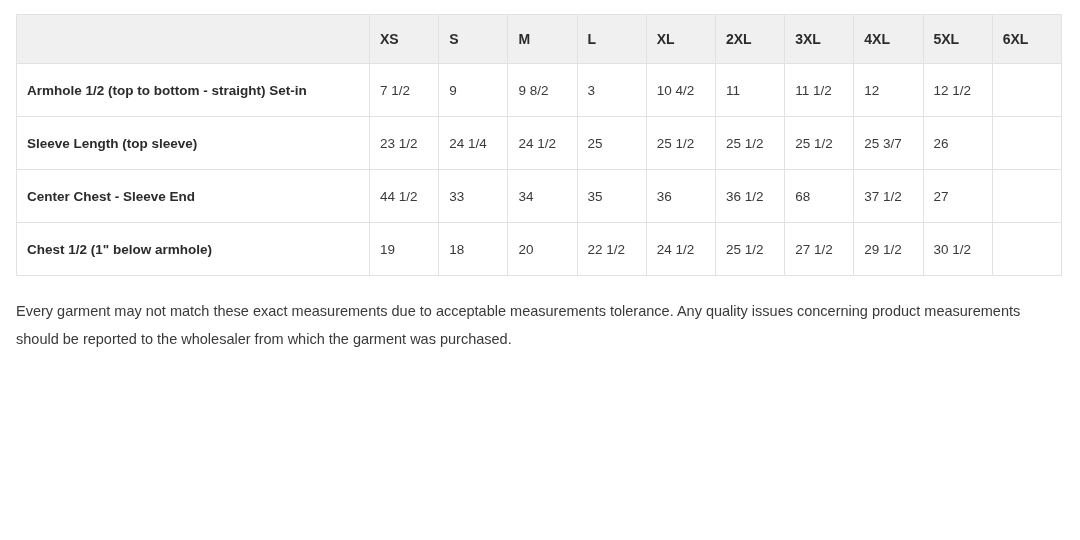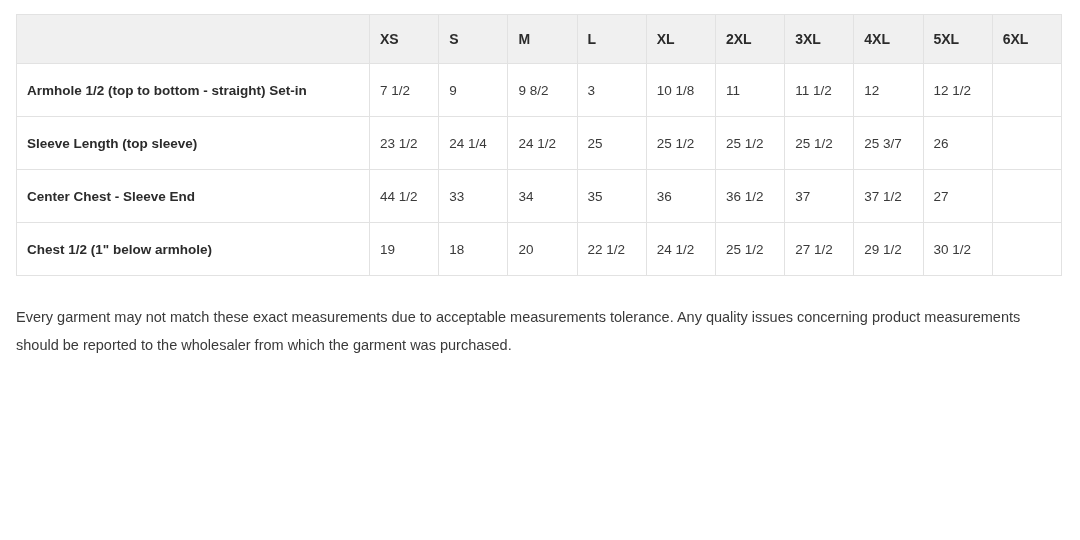--- a/index.html
+++ b/index.html
@@ -51,21 +51,21 @@
   }
   table.size-table tbody th.row-label {
     font-weight: bold;
     font-size: 13.5px;
     color: #2b2b2b;
     background: #ffffff;
   }
   col.label-col { width: 352px; }
   col.size-col { width: 69px; }
   .note {
-    margin-top: 28px;
+    margin-top: 22px;
     font-size: 14.5px;
     line-height: 1.9;
     color: #3a3a3a;
     max-width: 1046px;
   }
 </style>
 </head>
 <body>
 
 <div class="page">
@@ -99,21 +99,21 @@
         <th>6XL</th>
       </tr>
     </thead>
     <tbody>
       <tr>
         <th class="row-label">Armhole 1/2 (top to bottom - straight) Set-in</th>
         <td>7 1/2</td>
         <td>9</td>
         <td>9 8/2</td>
         <td>3</td>
-        <td>10 1/8</td>
+        <td>10 4/2</td>
         <td>11</td>
         <td>11 1/2</td>
         <td>12</td>
         <td>12 1/2</td>
         <td></td>
       </tr>
       <tr>
         <th class="row-label">Sleeve Length (top sleeve)</th>
         <td>23 1/2</td>
         <td>24 1/4</td>
@@ -127,21 +127,21 @@
         <td></td>
       </tr>
       <tr>
         <th class="row-label">Center Chest - Sleeve End</th>
         <td>44 1/2</td>
         <td>33</td>
         <td>34</td>
         <td>35</td>
         <td>36</td>
         <td>36 1/2</td>
-        <td>37</td>
+        <td>68</td>
         <td>37 1/2</td>
         <td>27</td>
         <td></td>
       </tr>
       <tr>
         <th class="row-label">Chest 1/2 (1" below armhole)</th>
         <td>19</td>
         <td>18</td>
         <td>20</td>
         <td>22 1/2</td>

